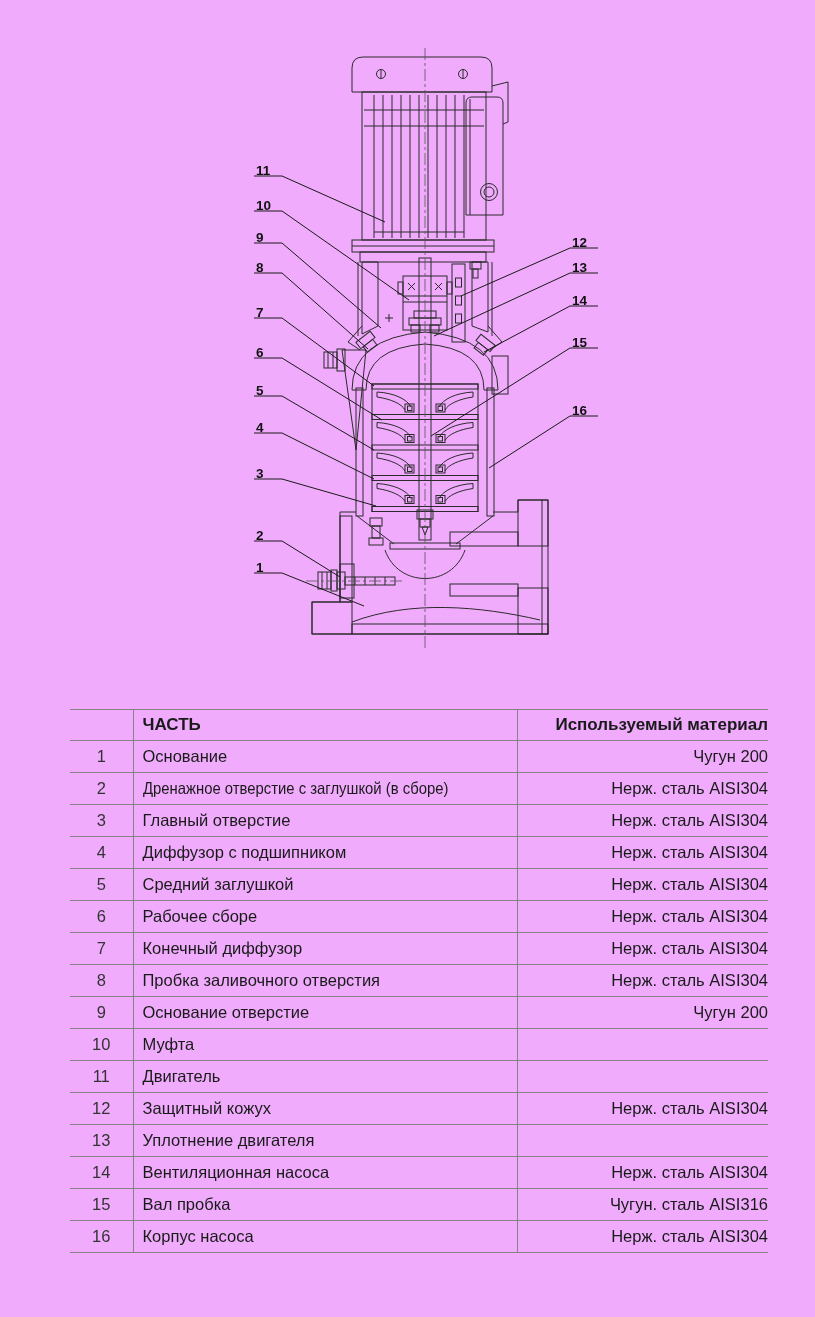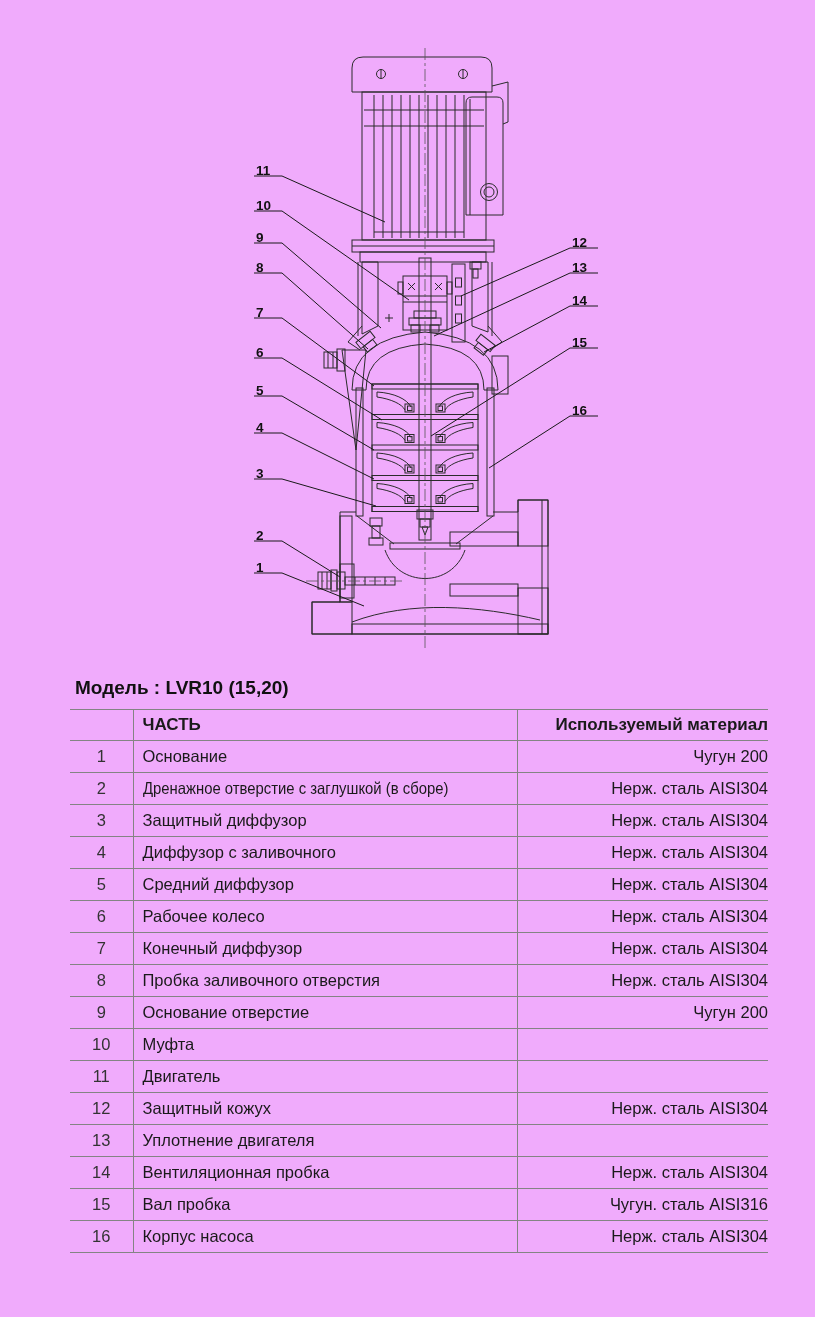--- a/index.html
+++ b/index.html
@@ -243,21 +243,20 @@
     <g class="callout">
       <text x="572" y="347">15</text>
       <path class="leader" d="M598,348 H570 L431,436"></path>
       </g>
     <g class="callout">
       <text x="572" y="415">16</text>
       <path class="leader" d="M598,416 H570 L489,468"></path>
       </g>
   </svg>
 
-  <div class="title">Модель : LVR10 (15,20)</div>
 
   <table class="parts">
     <thead>
       <tr>
         <th class="c-num"></th>
         <th class="c-part">ЧАСТЬ</th>
         <th class="c-mat">Используемый материал</th>
       </tr>
     </thead>
     <tbody>
@@ -266,36 +265,36 @@
         <td class="c-part"><span class="pt">Основание</span></td>
         <td class="c-mat">Чугун 200</td>
       </tr>
       <tr>
         <td class="c-num">2</td>
         <td class="c-part"><span class="pt cond">Дренажное отверстие с заглушкой (в сборе)</span></td>
         <td class="c-mat">Нерж. сталь AISI304</td>
       </tr>
       <tr>
         <td class="c-num">3</td>
-        <td class="c-part"><span class="pt">Защитный диффузор</span></td>
+        <td class="c-part"><span class="pt">Главный отверстие</span></td>
         <td class="c-mat">Нерж. сталь AISI304</td>
       </tr>
       <tr>
         <td class="c-num">4</td>
-        <td class="c-part"><span class="pt">Диффузор с заливочного</span></td>
+        <td class="c-part"><span class="pt">Диффузор с подшипником</span></td>
         <td class="c-mat">Нерж. сталь AISI304</td>
       </tr>
       <tr>
         <td class="c-num">5</td>
-        <td class="c-part"><span class="pt">Средний диффузор</span></td>
+        <td class="c-part"><span class="pt">Средний заглушкой</span></td>
         <td class="c-mat">Нерж. сталь AISI304</td>
       </tr>
       <tr>
         <td class="c-num">6</td>
-        <td class="c-part"><span class="pt">Рабочее колесо</span></td>
+        <td class="c-part"><span class="pt">Рабочее сборе</span></td>
         <td class="c-mat">Нерж. сталь AISI304</td>
       </tr>
       <tr>
         <td class="c-num">7</td>
         <td class="c-part"><span class="pt">Конечный диффузор</span></td>
         <td class="c-mat">Нерж. сталь AISI304</td>
       </tr>
       <tr>
         <td class="c-num">8</td>
         <td class="c-part"><span class="pt">Пробка заливочного отверстия</span></td>
@@ -321,21 +320,21 @@
         <td class="c-part"><span class="pt">Защитный кожух</span></td>
         <td class="c-mat">Нерж. сталь AISI304</td>
       </tr>
       <tr>
         <td class="c-num">13</td>
         <td class="c-part"><span class="pt">Уплотнение двигателя</span></td>
         <td class="c-mat"></td>
       </tr>
       <tr>
         <td class="c-num">14</td>
-        <td class="c-part"><span class="pt">Вентиляционная пробка</span></td>
+        <td class="c-part"><span class="pt">Вентиляционная насоса</span></td>
         <td class="c-mat">Нерж. сталь AISI304</td>
       </tr>
       <tr>
         <td class="c-num">15</td>
         <td class="c-part"><span class="pt">Вал пробка</span></td>
         <td class="c-mat">Чугун. сталь AISI316</td>
       </tr>
       <tr>
         <td class="c-num">16</td>
         <td class="c-part"><span class="pt">Корпус насоса</span></td>

